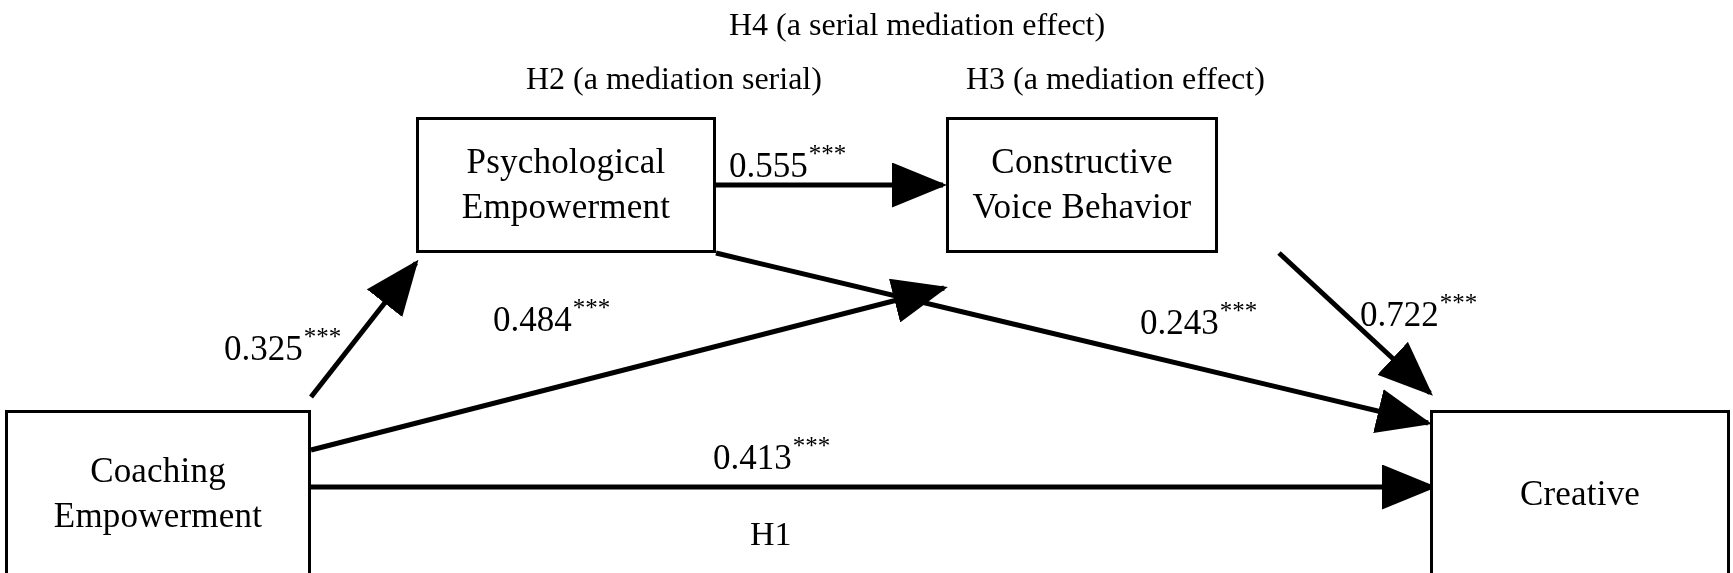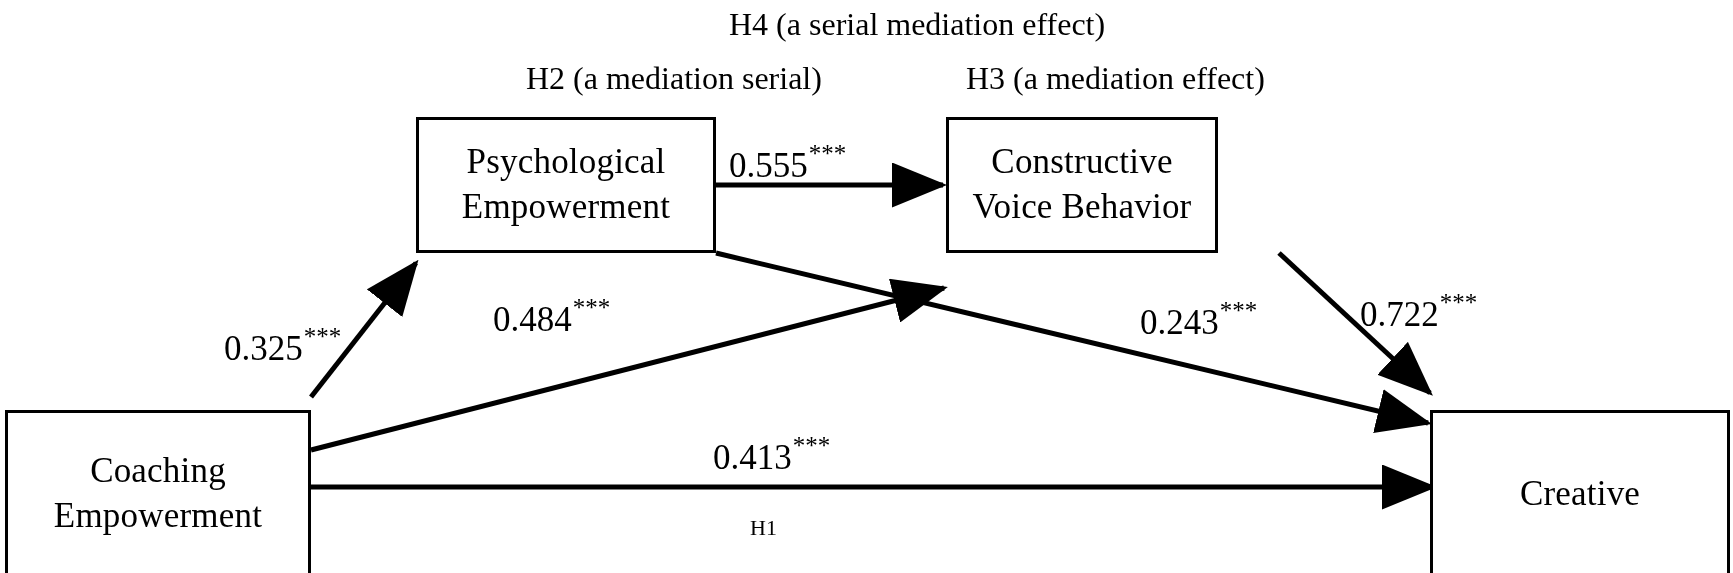--- a/index.html
+++ b/index.html
@@ -42,21 +42,21 @@
   .node-line { display: block; white-space: nowrap; }
 
   .hyp-label {
     position: absolute;
     font-size: 32px;
     white-space: nowrap;
     line-height: 1;
   }
   .h1-label {
     position: absolute;
-    font-size: 22px;
+    font-size: 34px;
     white-space: nowrap;
     line-height: 1;
     font-family: Liberation Serif, serif;
   }
   .coef {
     position: absolute;
     font-size: 35px;
     white-space: nowrap;
     line-height: 1;
   }

